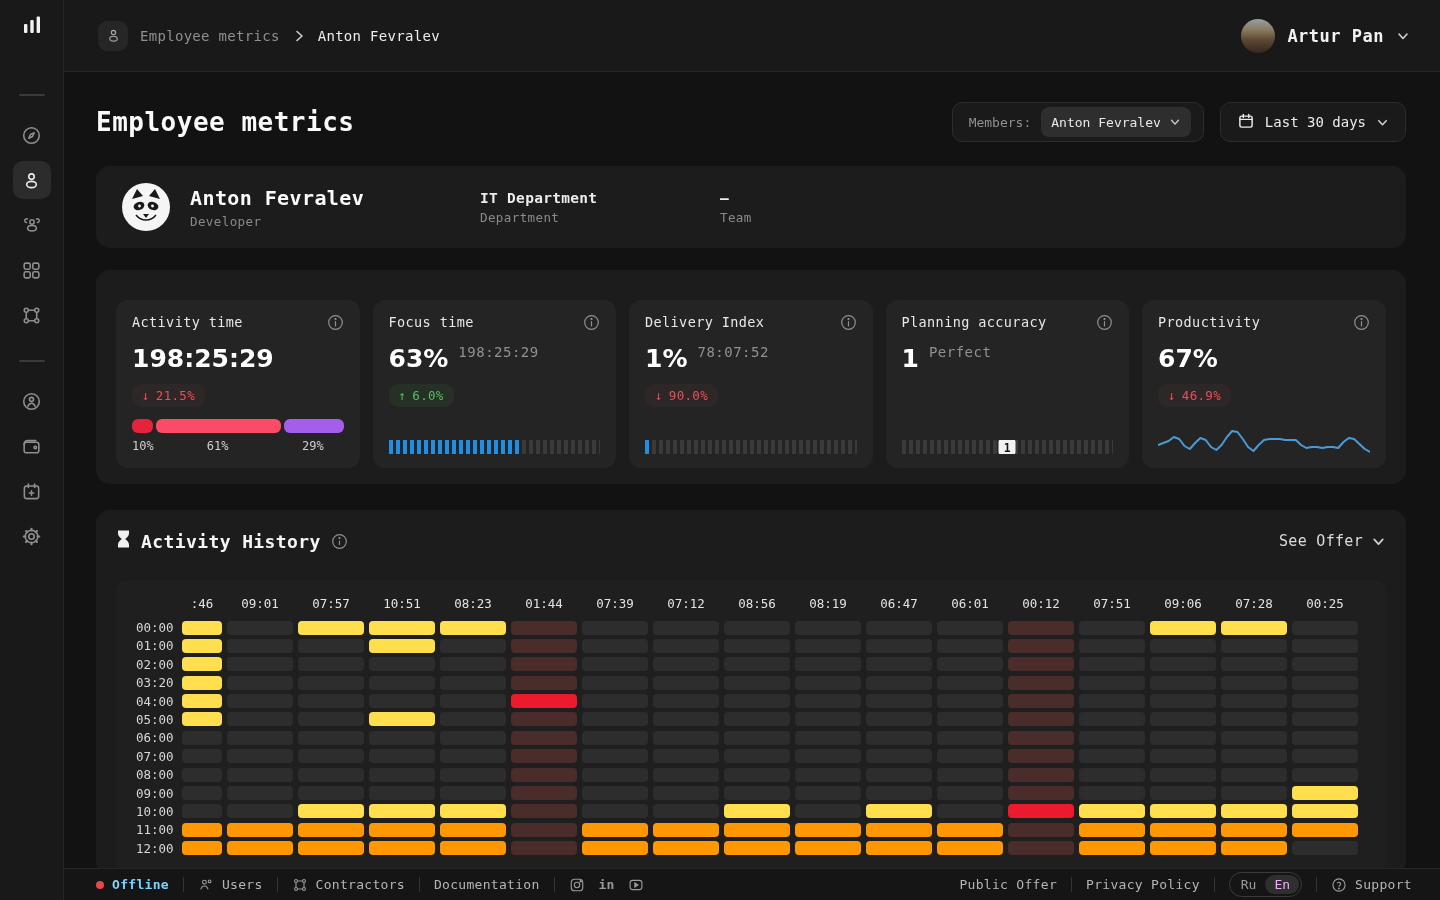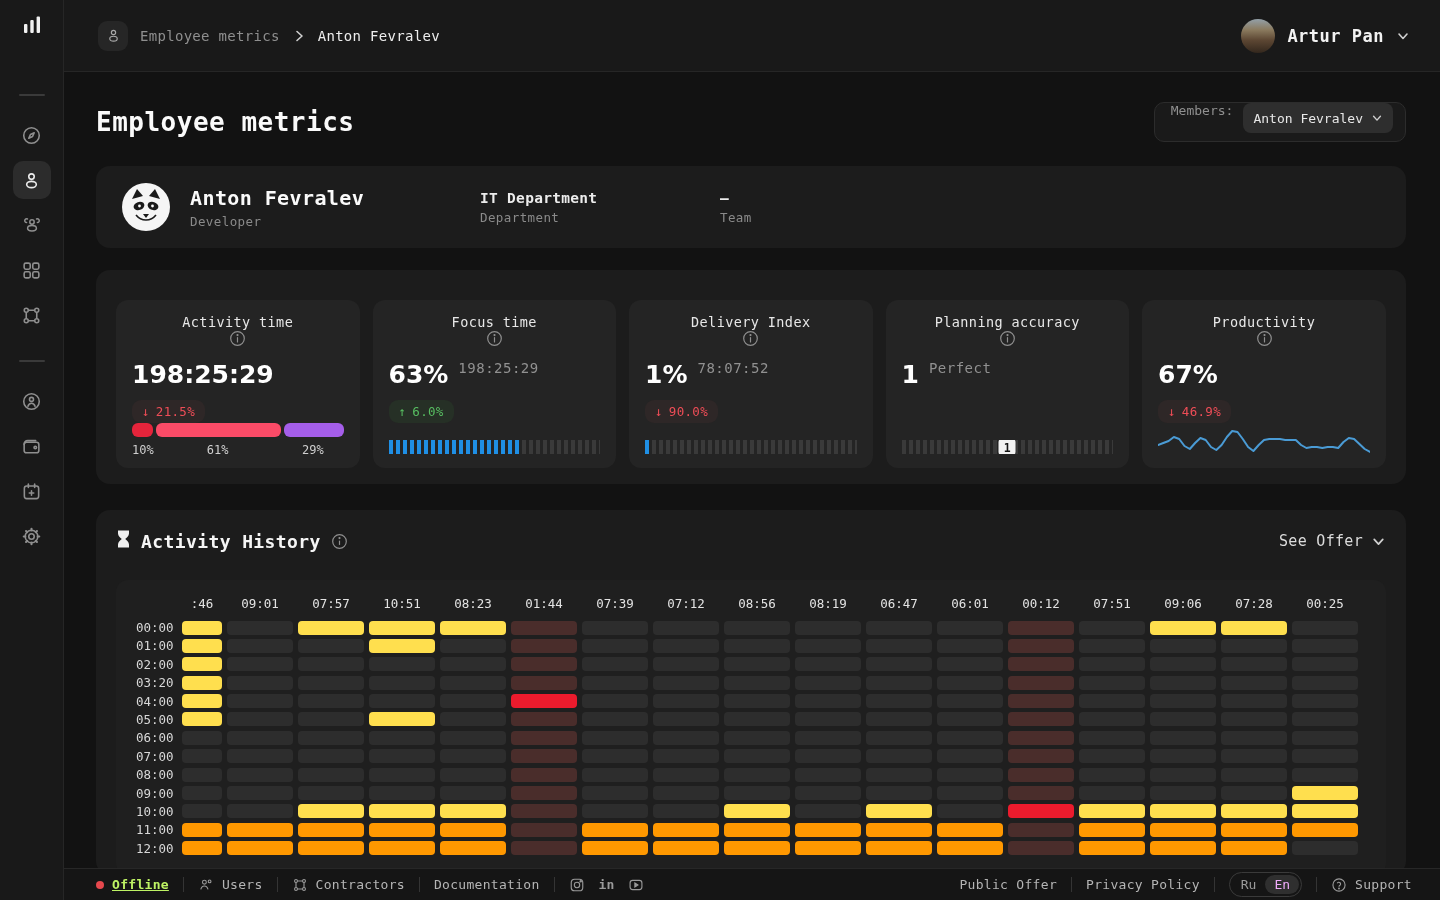--- a/index.html
+++ b/index.html
@@ -33,21 +33,21 @@
   .avatar-photo { width:34px; height:34px; border-radius:50%;
     background:linear-gradient(180deg,#93a0a8 0%,#8a7a5e 32%,#5d4733 62%,#33271d 100%); }
   .username { font-size:17px; font-weight:700; color:#f2f2f2; letter-spacing:.5px; }
 
   
   .content { position:absolute; left:64px; top:72px; right:0; padding:30px 34px 0 32px; }
   .page-head { display:flex; align-items:center; justify-content:space-between; }
   .page-title { font-size:26px; font-weight:700; letter-spacing:.5px; color:#fafafa; }
   .controls { display:flex; gap:16px; }
   .ctl { height:40px; background:#1a1a1a; border:1px solid #2c2c2c; border-radius:10px;
-    display:flex; align-items:flex-start; padding:0 12px; gap:10px; cursor:pointer; font-size:13px; }
+    display:flex; align-items:center; padding:0 12px; gap:10px; cursor:pointer; font-size:13px; }
   .ctl-label { color:#8f8f8f; padding-left:4px; }
   .ctl-pill { background:#2e2e2e; border-radius:8px; height:30px; display:flex; align-items:center;
     gap:8px; padding:0 10px; color:#e8e8e8; }
   .ctl-date { font-size:14px; color:#ececec; gap:10px; padding:0 16px; }
   .chev svg { stroke:#cfcfcf; fill:none; stroke-width:1.6; stroke-linecap:round; stroke-linejoin:round; display:block; }
 
   
   .profile { margin-top:24px; height:82px; background:#1c1c1c; border-radius:14px;
     display:flex; align-items:center; padding:0 26px; }
   .rac { width:48px; height:48px; border-radius:50%; background:#f5f5f5; flex:none; }
@@ -63,21 +63,21 @@
   .sec-title { font-size:15.5px; color:#dcdcdc; letter-spacing:.4px; display:flex; align-items:center; gap:10px; }
   .sec-title.bold { font-size:18px; font-weight:700; color:#f5f5f5; }
   .sec-action { display:flex; align-items:center; gap:8px; font-size:14px; color:#dcdcdc;
     letter-spacing:.3px; cursor:pointer; }
   .info { display:flex; } .info svg { stroke:#8f8f8f; fill:none; stroke-width:1.4; }
 
   
   .cards { display:flex; gap:13px; margin-top:14px; }
   .card { width:244px; height:168px; background:#242424; border-radius:12px; padding:14px 16px;
     display:flex; flex-direction:column; }
-  .card-top { display:flex; justify-content:space-between; align-items:center;flex-direction:column; }
+  .card-top { display:flex; justify-content:space-between; align-items:flex-start; }
   .card-title { font-size:13.5px; color:#e8e8e8; letter-spacing:.4px; }
   .val-row { display:flex; align-items:flex-start; gap:10px; margin-top:13px; }
   .val { font-family:"DejaVu Sans", sans-serif; font-size:25px; font-weight:800; color:#ffffff; }
   .val-sub { font-size:14px; color:#919191; letter-spacing:.5px; }
   .badge { margin-top:11px; align-self:flex-start; display:flex; align-items:center; gap:6px;
     border-radius:9px; padding:4px 10px; font-size:12.5px; letter-spacing:.3px; }
   .badge.down { background:#2e2727; color:#ef4d57; }
   .badge.up   { background:#263026; color:#57bd61; }
   .bar-zone { margin-top:auto; }
   .seg-bar { display:flex; gap:3px; height:14px; }
@@ -103,21 +103,21 @@
 
   
   .footer { position:fixed; left:64px; right:0; bottom:0; height:32px; background:#151515;
     border-top:1px solid #272727; display:flex; align-items:center; justify-content:space-between;
     padding:0 28px 0 32px; z-index:40; font-size:13px; color:#b5b5b5; }
   .fgrp { display:flex; align-items:center; gap:14px; }
   .fitem { display:flex; align-items:center; gap:8px; cursor:pointer; letter-spacing:.3px; }
   .fitem svg { stroke:#9a9a9a; fill:none; stroke-width:1.4; }
   .fsep { width:1px; height:15px; background:#343434; }
   .dot { width:8px; height:8px; border-radius:50%; background:#e5484d; }
-  .offline { color:#bef264; font-weight:700;text-decoration:underline; }
+  .offline { color:#7dd3fc; font-weight:700; }
   .lang { display:flex; align-items:center; border:1px solid #3a3a3a; border-radius:99px; padding:2px; }
   .lang .ru { padding:2px 9px; color:#9a9a9a; cursor:pointer; }
   .lang .en { padding:2px 9px; background:#2f2f2f; border-radius:99px; color:#f0abfc; cursor:pointer; }
   .lin { font-weight:700; font-size:13px; color:#9a9a9a; letter-spacing:0; }
 </style>
 </head>
 <body>
 
 <aside class="sidebar">
   <div class="logo">
@@ -246,20 +246,35 @@
       <div class="ctl">
         <span class="ctl-label">Members:</span>
         <span class="ctl-pill">
           <span>Anton Fevralev</span>
           <span class="chev">
             <svg width="12" height="12" viewBox="0 0 14 14">
                 <path d="M3 5 L7 9.5 L11 5"></path>
               </svg>
             </span>
         </span>
+      </div>
+      <div class="ctl ctl-date">
+        <span>
+          <svg width="18" height="18" viewBox="0 0 20 20" fill="none" stroke="#ececec" stroke-width="1.6" stroke-linecap="round">
+            <rect x="3.2" y="4.6" width="13.6" height="12.2" rx="2"></rect>
+            <line x1="7" y1="2.8" x2="7" y2="6"></line>
+              <line x1="13" y1="2.8" x2="13" y2="6"></line>
+            <line x1="3.4" y1="8.2" x2="16.6" y2="8.2"></line>
+            </svg></span>
+        <span>Last 30 days</span>
+        <span class="chev">
+          <svg width="13" height="13" viewBox="0 0 14 14">
+              <path d="M3 5 L7 9.5 L11 5"></path>
+            </svg>
+          </span>
       </div>
     </div>
   </div>
 
   <div class="profile">
     <div class="rac">
       <svg width="48" height="48" viewBox="0 0 48 48">
         <path d="M10 16 L15 6 L21 13 Z" fill="#1a1a1a"></path>
           <path d="M38 16 L33 6 L27 13 Z" fill="#1a1a1a"></path>
         <ellipse cx="17" cy="23" rx="5.5" ry="4" fill="#1a1a1a" transform="rotate(-18 17 23)"></ellipse>

